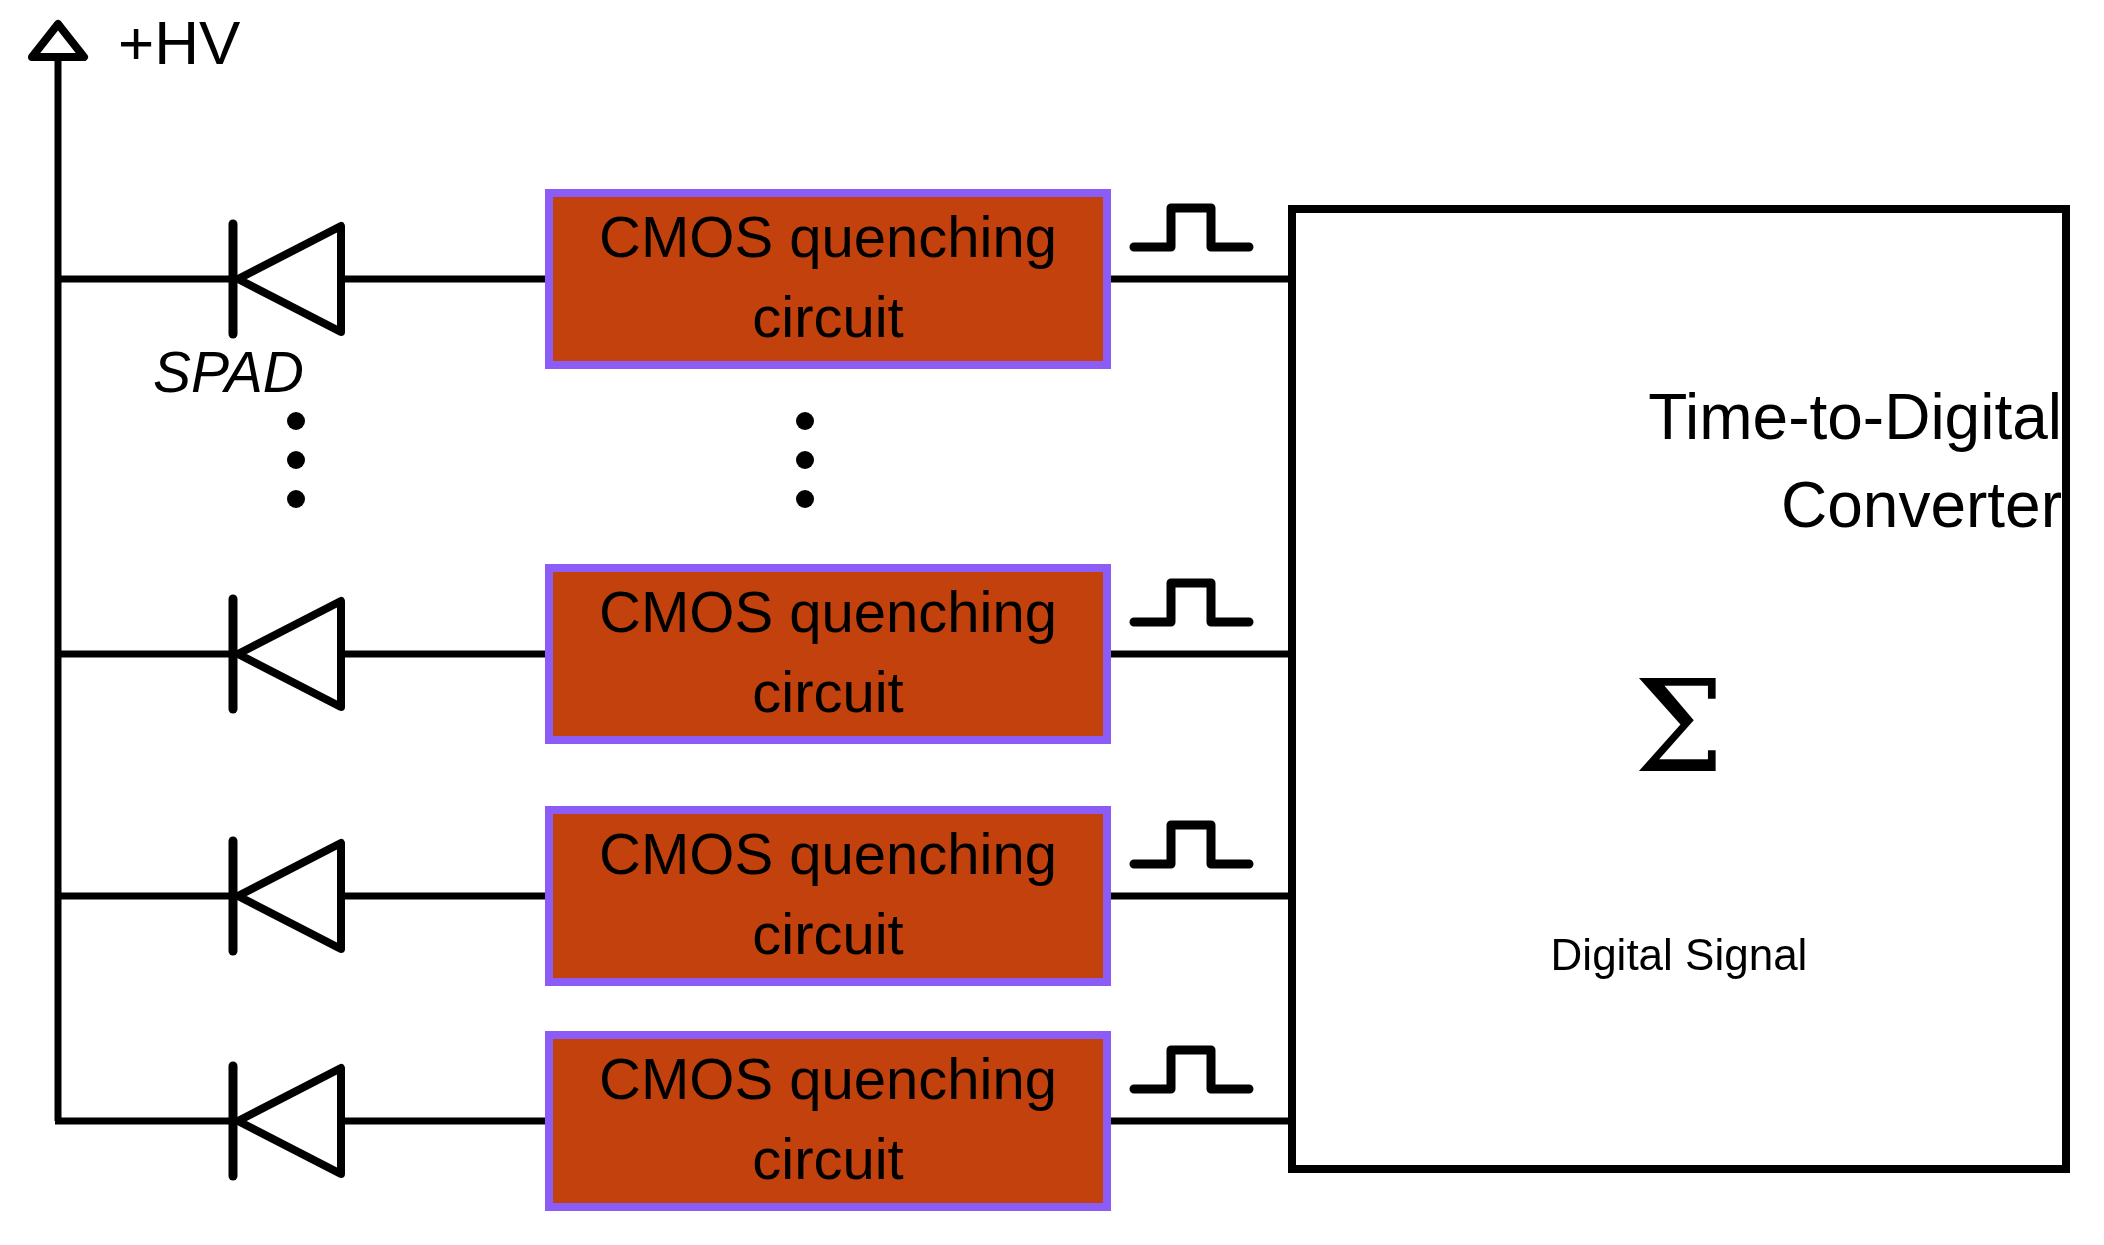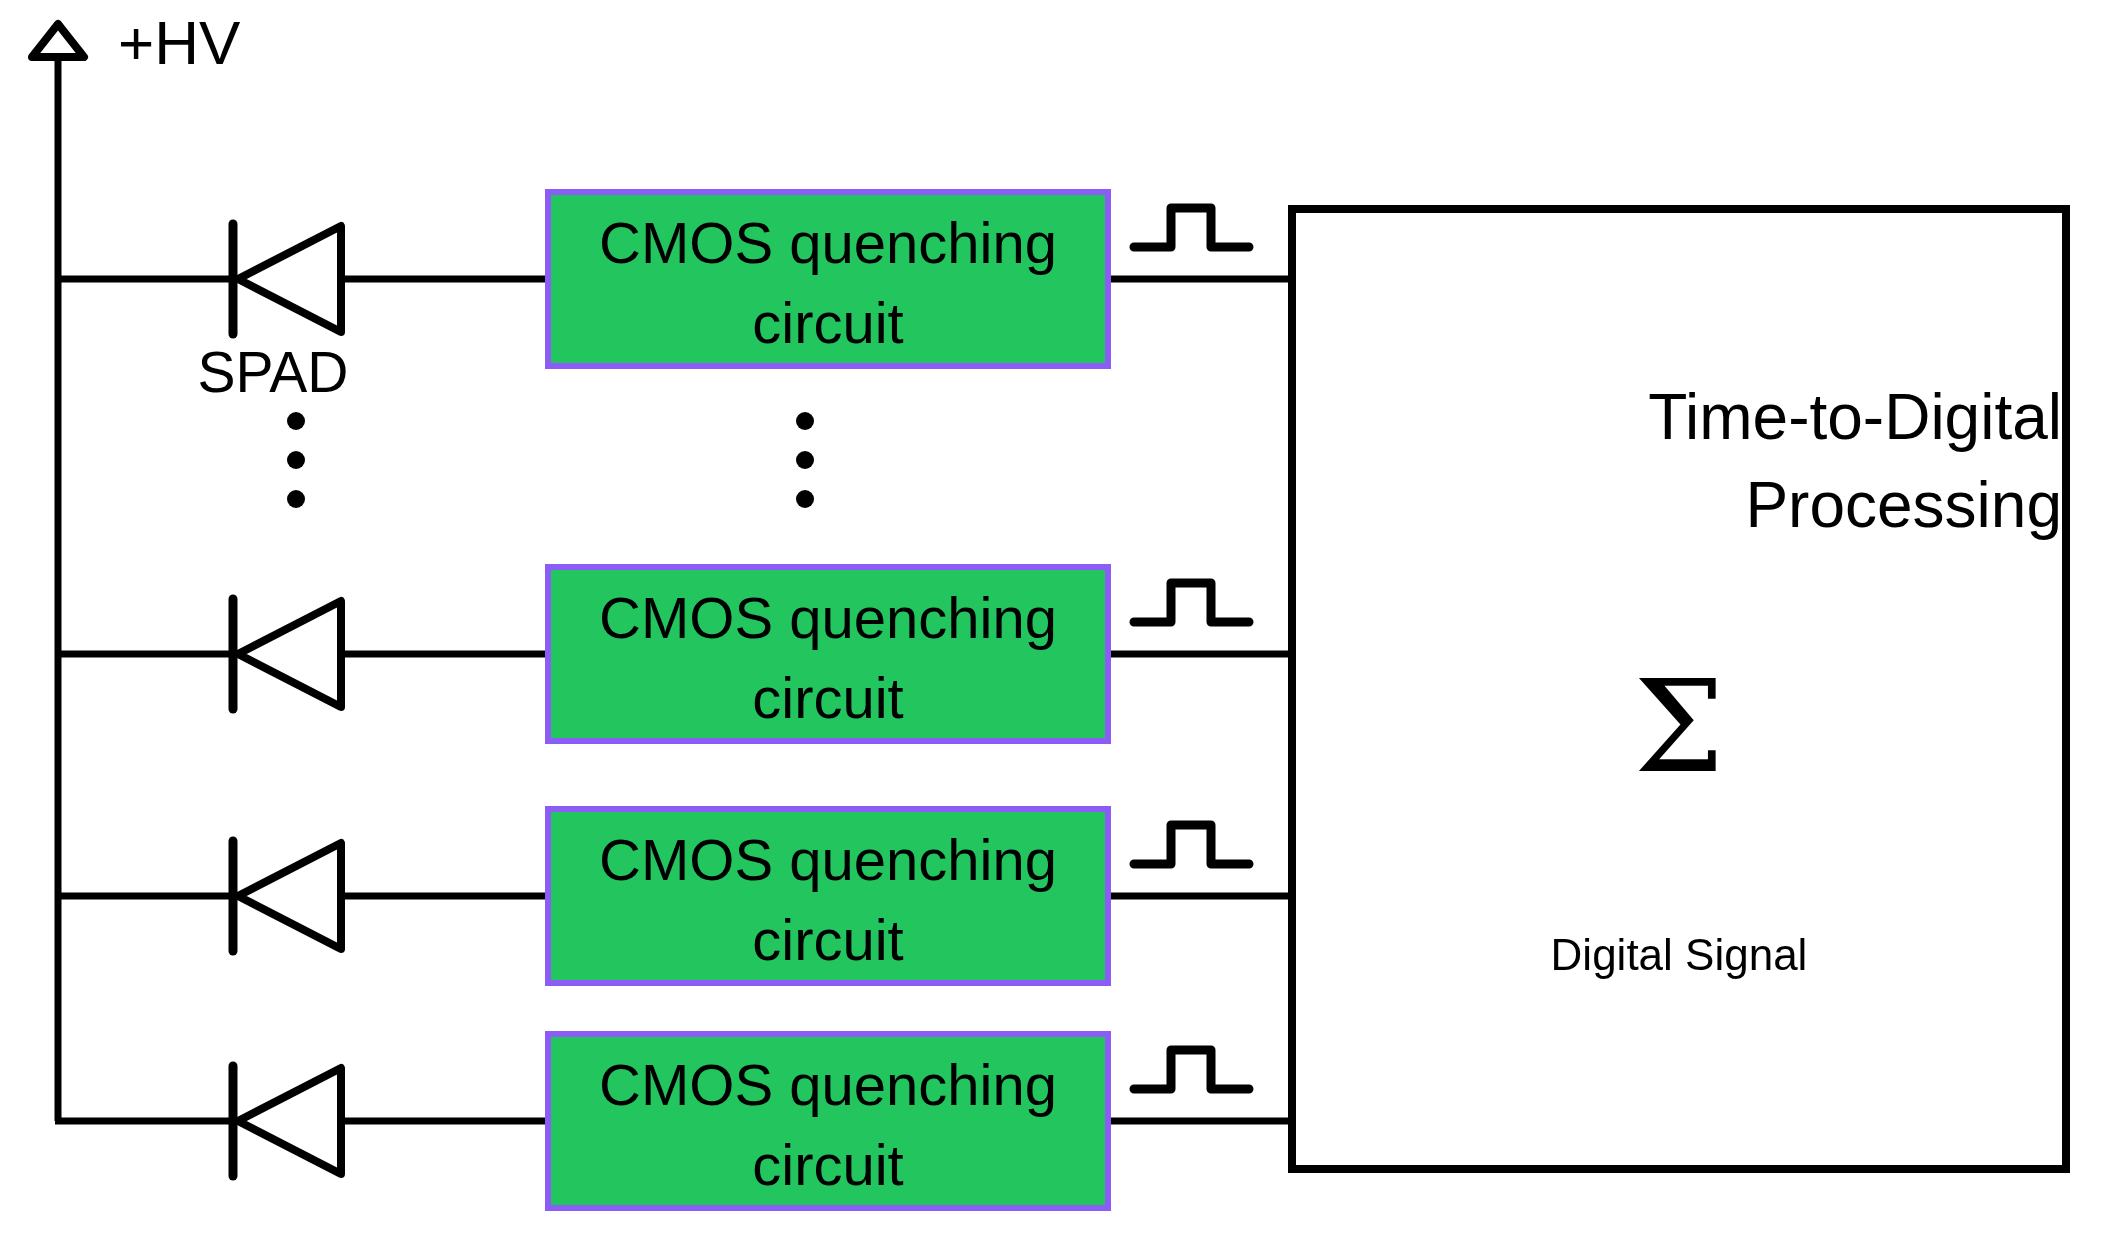--- a/index.html
+++ b/index.html
@@ -31,36 +31,36 @@
     left: 118px;
     top: 12px;
     font-size: 62px;
     line-height: 62px;
     font-weight: 400;
   }
   .spad-label {
     left: 153px;
     top: 344px;
     width: 240px;
-    text-align: center;
     font-size: 57px;
     line-height: 57px;
+    font-style: italic;
   }
   .quench-box {
     position: absolute;
     left: 545px;
     width: 566px;
     height: 180px;
-    border: 6px solid #8b5cf6;
-    background: #22c55e;
+    border: 8px solid #8b5cf6;
+    background: #c2410c;
     box-sizing: border-box;
     display: flex;
     flex-direction: column;
     align-items: center;
-    justify-content: flex-end;
+    justify-content: flex-start;
     font-size: 58px;
     line-height: 80px;
     text-align: center;
   }
   .quench-box.r1 { top: 189px; }
   .quench-box.r2 { top: 564px; }
   .quench-box.r3 { top: 806px; }
   .quench-box.r4 { top: 1031px; }
   .big-box {
     position: absolute;
@@ -189,21 +189,21 @@
     <div>circuit</div>
   </div>
   <div class="quench-box r4">
     <div>CMOS quenching</div>
     <div>circuit</div>
   </div>
 
   <div class="big-box">
     <div class="tdc">
       <div>Time-to-Digital</div>
-      <div>Processing</div>
+      <div>Converter</div>
     </div>
     <div class="sigma">Σ</div>
     <div class="dsp">
       <div>Digital Signal</div>
     </div>
   </div>
 
 </div>
 
 </body></html>

